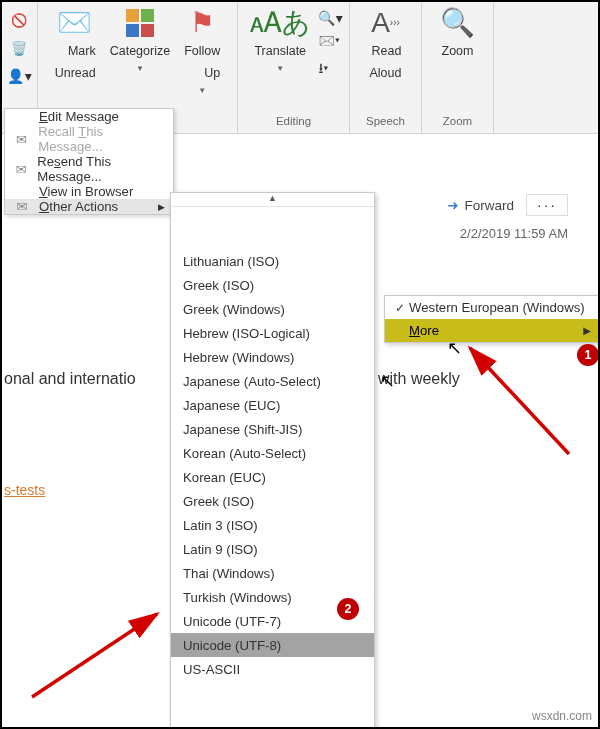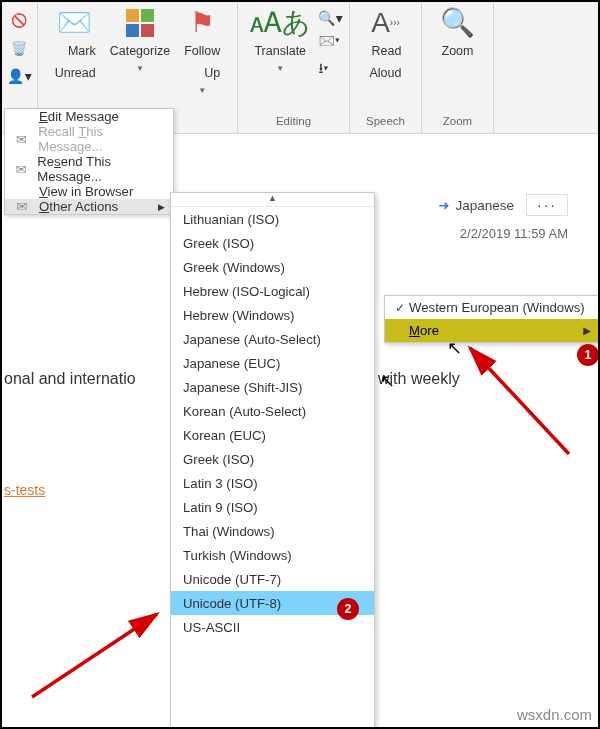--- a/index.html
+++ b/index.html
@@ -56,44 +56,44 @@
   .menu1 .icon-slot{ width:18px; text-align:center; font-size:13px; color:#888;}
   .menu1 .mi .txt u{ text-decoration:underline; }
   .menu1 .mi.sel { background:#e5e5e5; }
   
   .enc-menu {
     position:absolute; left:168px; top:190px; width:205px; height:536px;
     background:#fff; border:1px solid #c9c9c9; box-shadow:2px 2px 5px rgba(0,0,0,0.2);
     z-index:10; display:flex; flex-direction:column;
   }
   .enc-scroll-up, .enc-scroll-down { height:14px; text-align:center; font-size:9px; color:#555; border-bottom:1px solid #e3e3e3; cursor:default;}
-  .enc-list { flex:1; overflow:hidden; }
+  .enc-list { flex:1; overflow:hidden;margin-top:42px; }
   .enc-item { padding:4.5px 12px; font-size:13.2px; cursor:default; position:relative;}
-  .enc-item.hl { background:#7dd3fc; }
+  .enc-item.hl { background:#a3a3a3; }
   
   .enc-sub {
     position:absolute; left:382px; top:293px; width:216px;
     background:#fff; border:1px solid #c9c9c9; box-shadow:2px 2px 5px rgba(0,0,0,0.2);
     z-index:15;
   }
   .enc-sub .row { display:flex; align-items:center; padding:4px 8px 4px 6px; position:relative;}
   .enc-sub .chk { width:18px; font-size:12px; color:#444; text-align:center;}
   .enc-sub .row.more { background:#c8bc1b; color:#000; }
   .enc-sub .row .arrow { margin-left:auto; font-size:10px; color:#333; }
   .enc-sub .row.more .u{ text-decoration:underline; }
   
   .body-frag { position:absolute; left:2px; top:368px; font-size:16px; }
   .link-frag { position:absolute; left:2px; top:480px; font-size:14px; color:#d97b2f; text-decoration:underline; }
   
   .badge { position:absolute; width:22px; height:22px; border-radius:50%; background:#c00000; color:#fff; font-size:12.5px; font-weight:bold; display:flex; align-items:center; justify-content:center; z-index:30;}
   .badge1 { left:575px; top:342px; }
   .badge2 { left:335px; top:596px; }
   svg.overlay { position:absolute; left:0; top:0; width:600px; height:729px; z-index:25; pointer-events:none;}
   .cursor { position:absolute; font-size:18px; color:#000; z-index:40; }
-  .watermark{ position:absolute; right:6px; bottom:4px; font-size:15px; color:#888; }
+  .watermark{ position:absolute; right:6px; bottom:4px; font-size:12px; color:#888; }
   .four-squares { width:28px; height:28px; display:grid; grid-template-columns:1fr 1fr; grid-template-rows:1fr 1fr; gap:2px;}
   .four-squares span:nth-child(1){background:#e8a13a;} .four-squares span:nth-child(2){background:#6fb04e;}
   .four-squares span:nth-child(3){background:#3a78c3;} .four-squares span:nth-child(4){background:#c94f4f;}
   .frag-with { position:absolute; left:376px; top:368px; font-size:16px; }
 </style>
 </head>
 <body>
 
 <div class="ribbon">
   <div class="ribbon-group left-frag" style="padding:4px 2px;">
@@ -171,21 +171,21 @@
         <span class="lbl">Zoom</span>
       </div>
     </div>
     <div class="grp-label">Zoom</div>
   </div>
 </div>
 
 <div class="actionbar">
   <div class="btn">
     <span style="color:#3a7bd5;">➜</span>
-    <span>Japanese</span>
+    <span>Forward</span>
   </div>
   <div class="more-dots">···</div>
 </div>
 <div class="timestamp">2/2/2019 11:59 AM</div>
 
 <div class="menu1">
   <div class="mi">
     <span class="icon-slot"></span>
     <span class="txt"><u>E</u><span>dit Message</span></span>
   </div>

